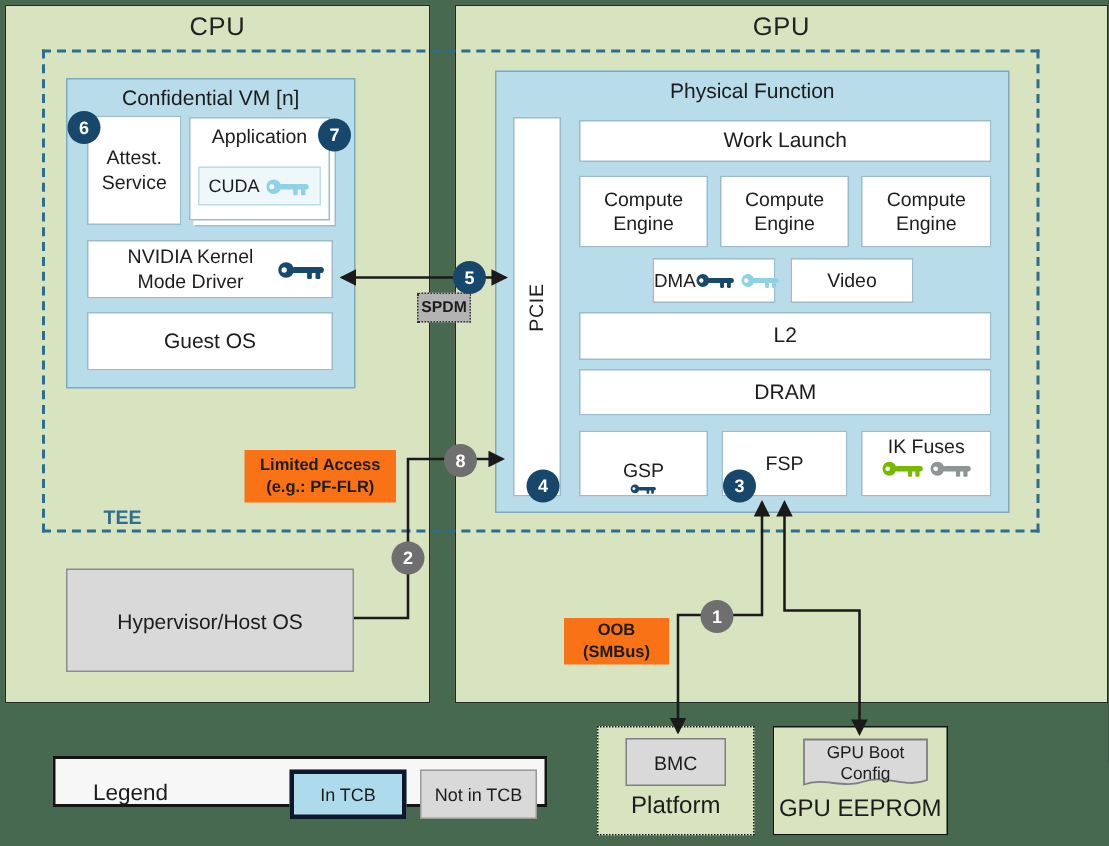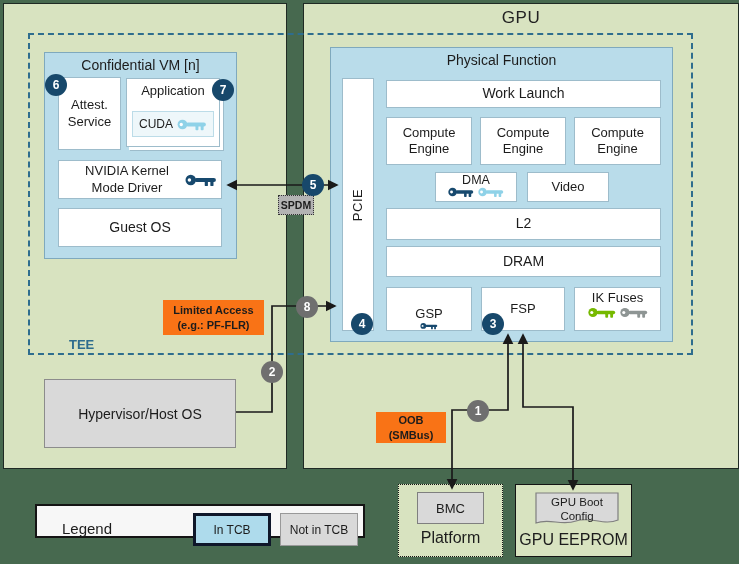--- a/index.html
+++ b/index.html
@@ -60,20 +60,21 @@
 </style>
 </head>
 <body>
 
 <div id="stage">
 
   <div class="abs panel" style="left:3px;top:3px;width:284px;height:466px;"></div>
 
   <div class="abs panel" style="left:303px;top:3px;width:436px;height:466px;"></div>
 
+  <div class="abs panel-title" style="left:3px;top:8px;width:284px;z-index:3;">CPU</div>
   <div class="abs panel-title" style="left:303px;top:8px;width:436px;z-index:3;">GPU</div>
 
   <div class="abs tee-rect" style="left:28px;top:33px;width:665px;height:322px;"></div>
   <div class="abs tee-label" style="left:33px;top:337px;">TEE</div>
 
   <div class="abs bluebox" style="left:44px;top:52px;width:193px;height:207px;"></div>
   <div class="abs bluebox-title" style="left:44px;top:57px;width:193px;z-index:3;">Confidential VM [n]</div>
 
   <div class="abs wbox ml" style="left:58px;top:77px;width:63px;height:73px;">Attest.
 Service</div>
@@ -117,21 +118,21 @@
 
   <div class="abs wbox" style="left:386px;top:80px;width:275px;height:28px;font-size:14px;">Work Launch</div>
 
   <div class="abs wbox ml" style="left:386px;top:117px;width:86px;height:48px;">Compute
 Engine</div>
   <div class="abs wbox ml" style="left:480px;top:117px;width:86px;height:48px;">Compute
 Engine</div>
   <div class="abs wbox ml" style="left:574px;top:117px;width:87px;height:48px;">Compute
 Engine</div>
 
-  <div class="abs wbox" style="left:435px;top:172px;width:82px;height:30px;flex-direction:column;justify-content:flex-start;">
+  <div class="abs wbox" style="left:435px;top:172px;width:82px;height:30px;flex-direction:row;justify-content:flex-start;">
     <span style="font-size:12.5px;line-height:1.05;margin-top:1px;">DMA</span>
     <span style="display:flex;gap:4px;margin-top:-1px;">
       <svg class="key key-navy" width="26" height="12" viewBox="0 0 34 15">
         <circle cx="6" cy="7.5" r="5.6" fill="currentColor"></circle>
           <circle cx="4.6" cy="7.5" r="1.9" fill="#fff"></circle>
         <rect x="10" y="5.3" width="23" height="4.4" rx="2.2" fill="currentColor"></rect>
         <rect x="21" y="8.5" width="3.4" height="5.5" rx="1" fill="currentColor"></rect>
         <rect x="27" y="8.5" width="3.4" height="5.5" rx="1" fill="currentColor"></rect>
       </svg>
       <svg class="key key-blue" width="26" height="12" viewBox="0 0 34 15">

